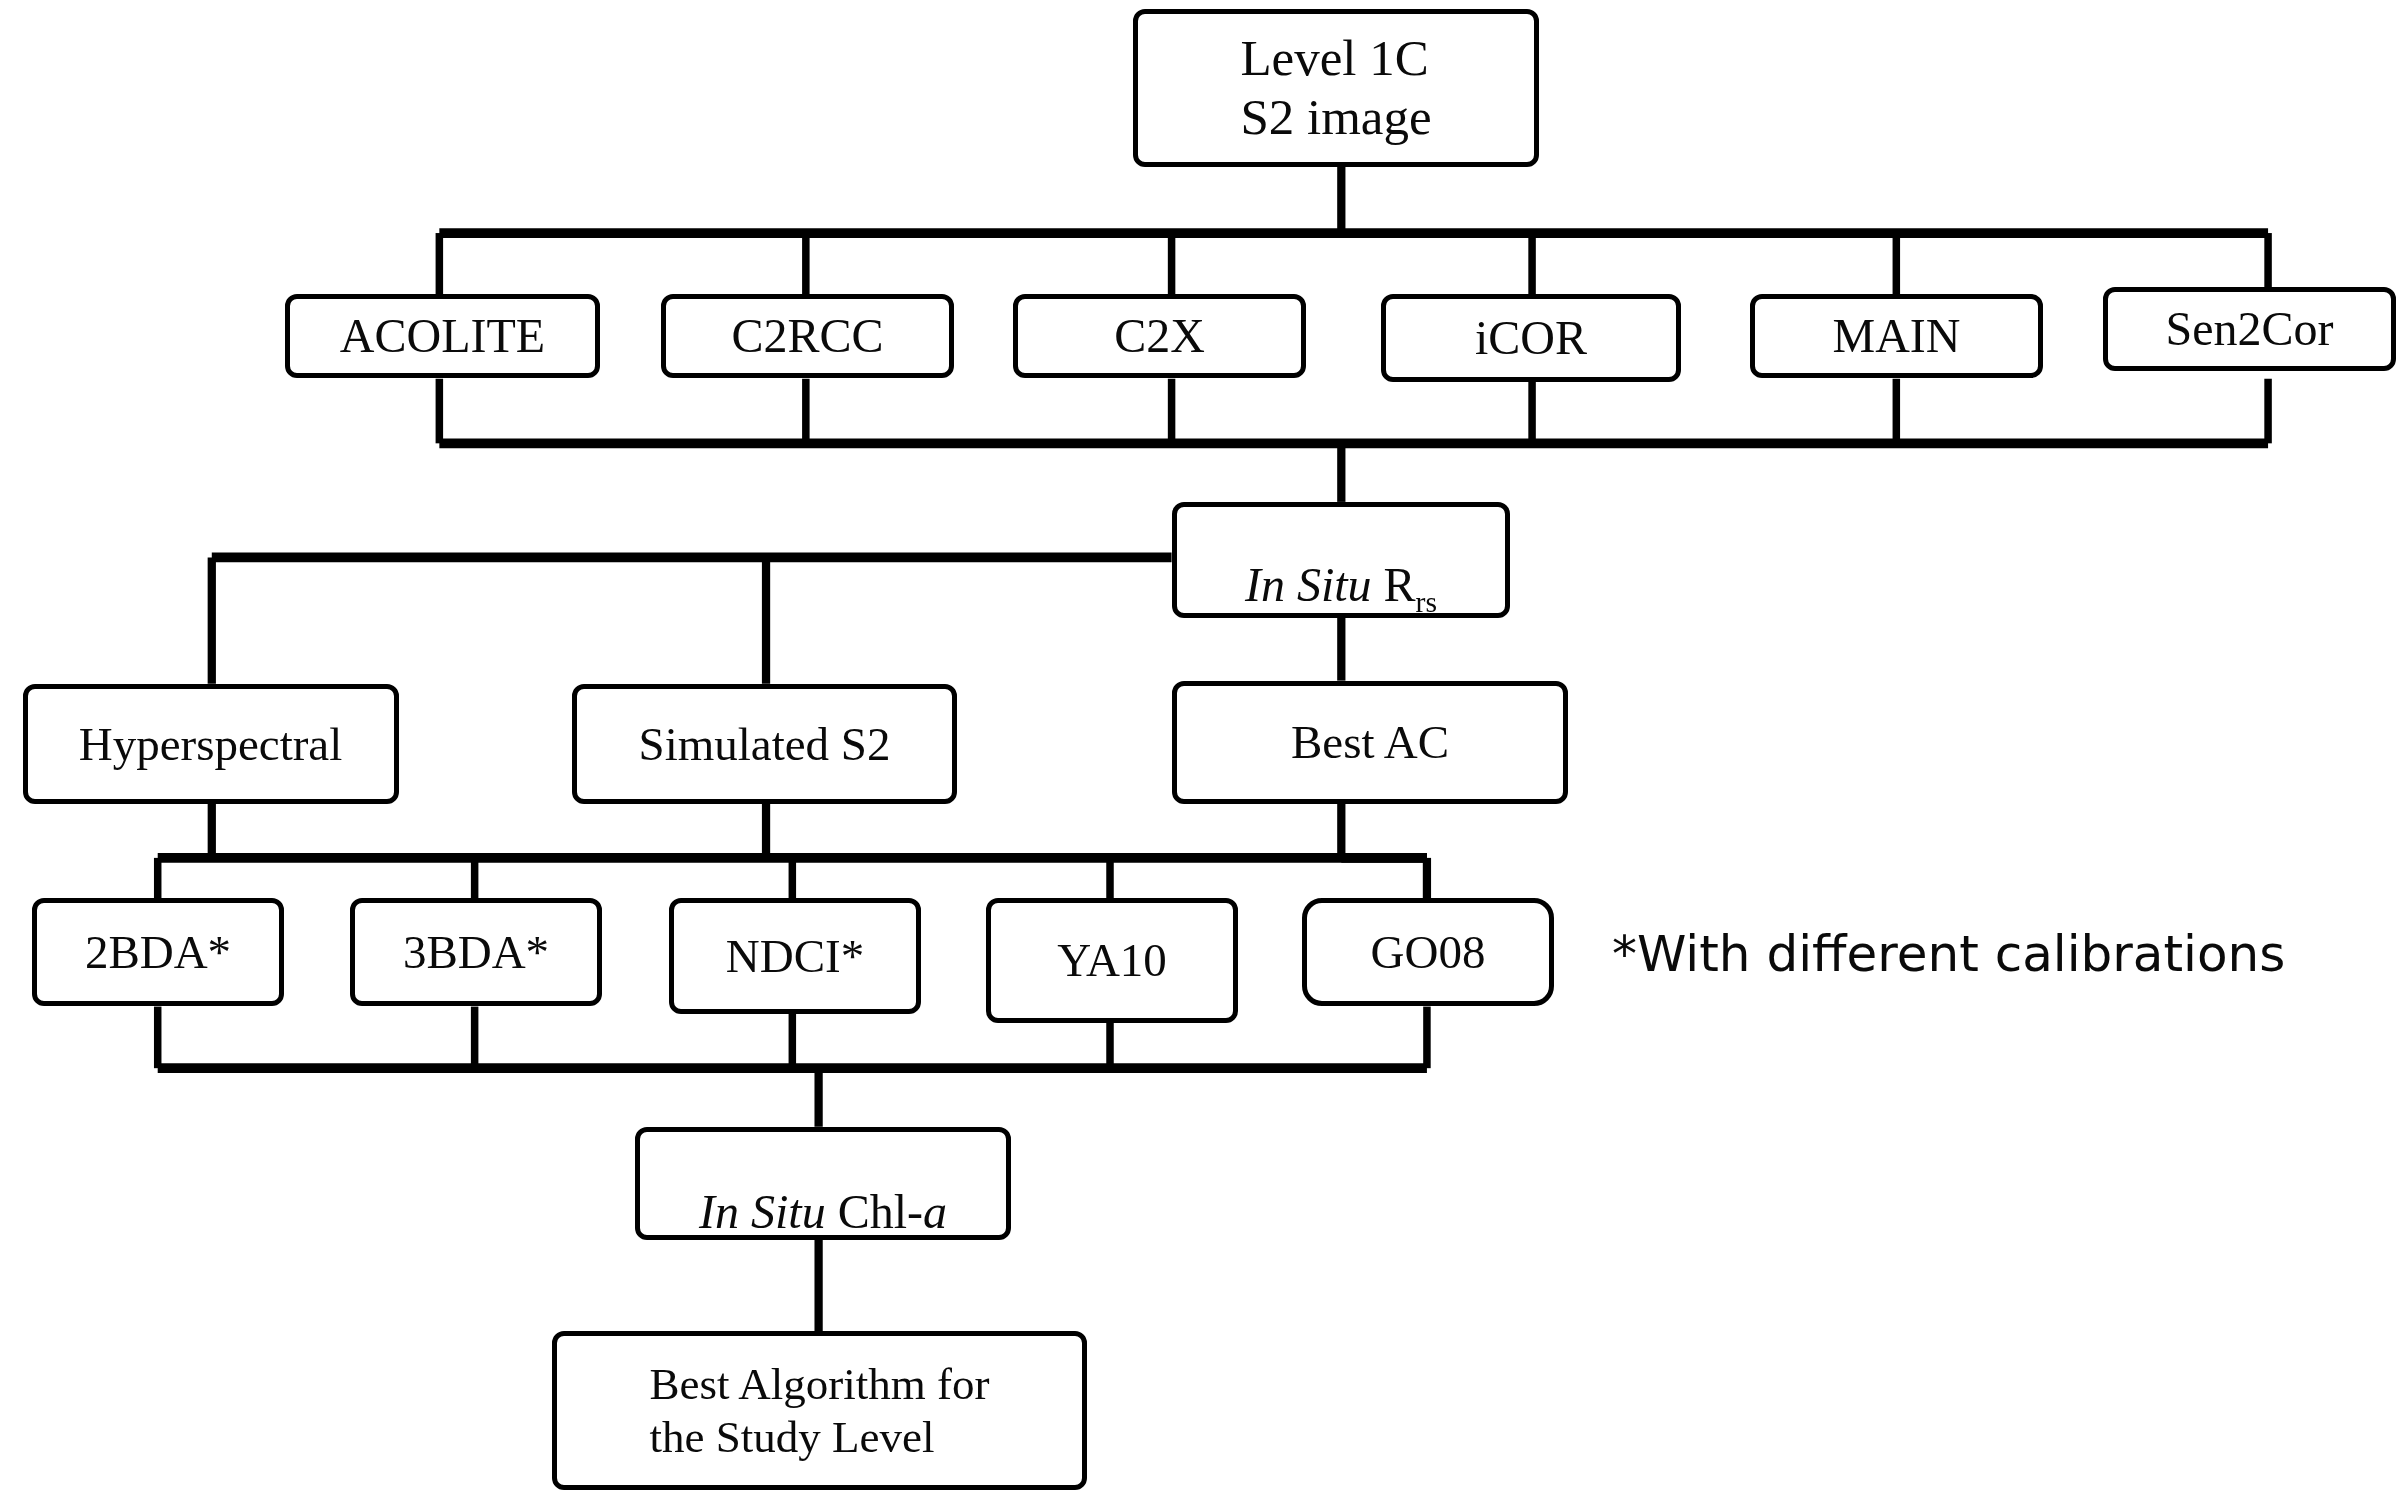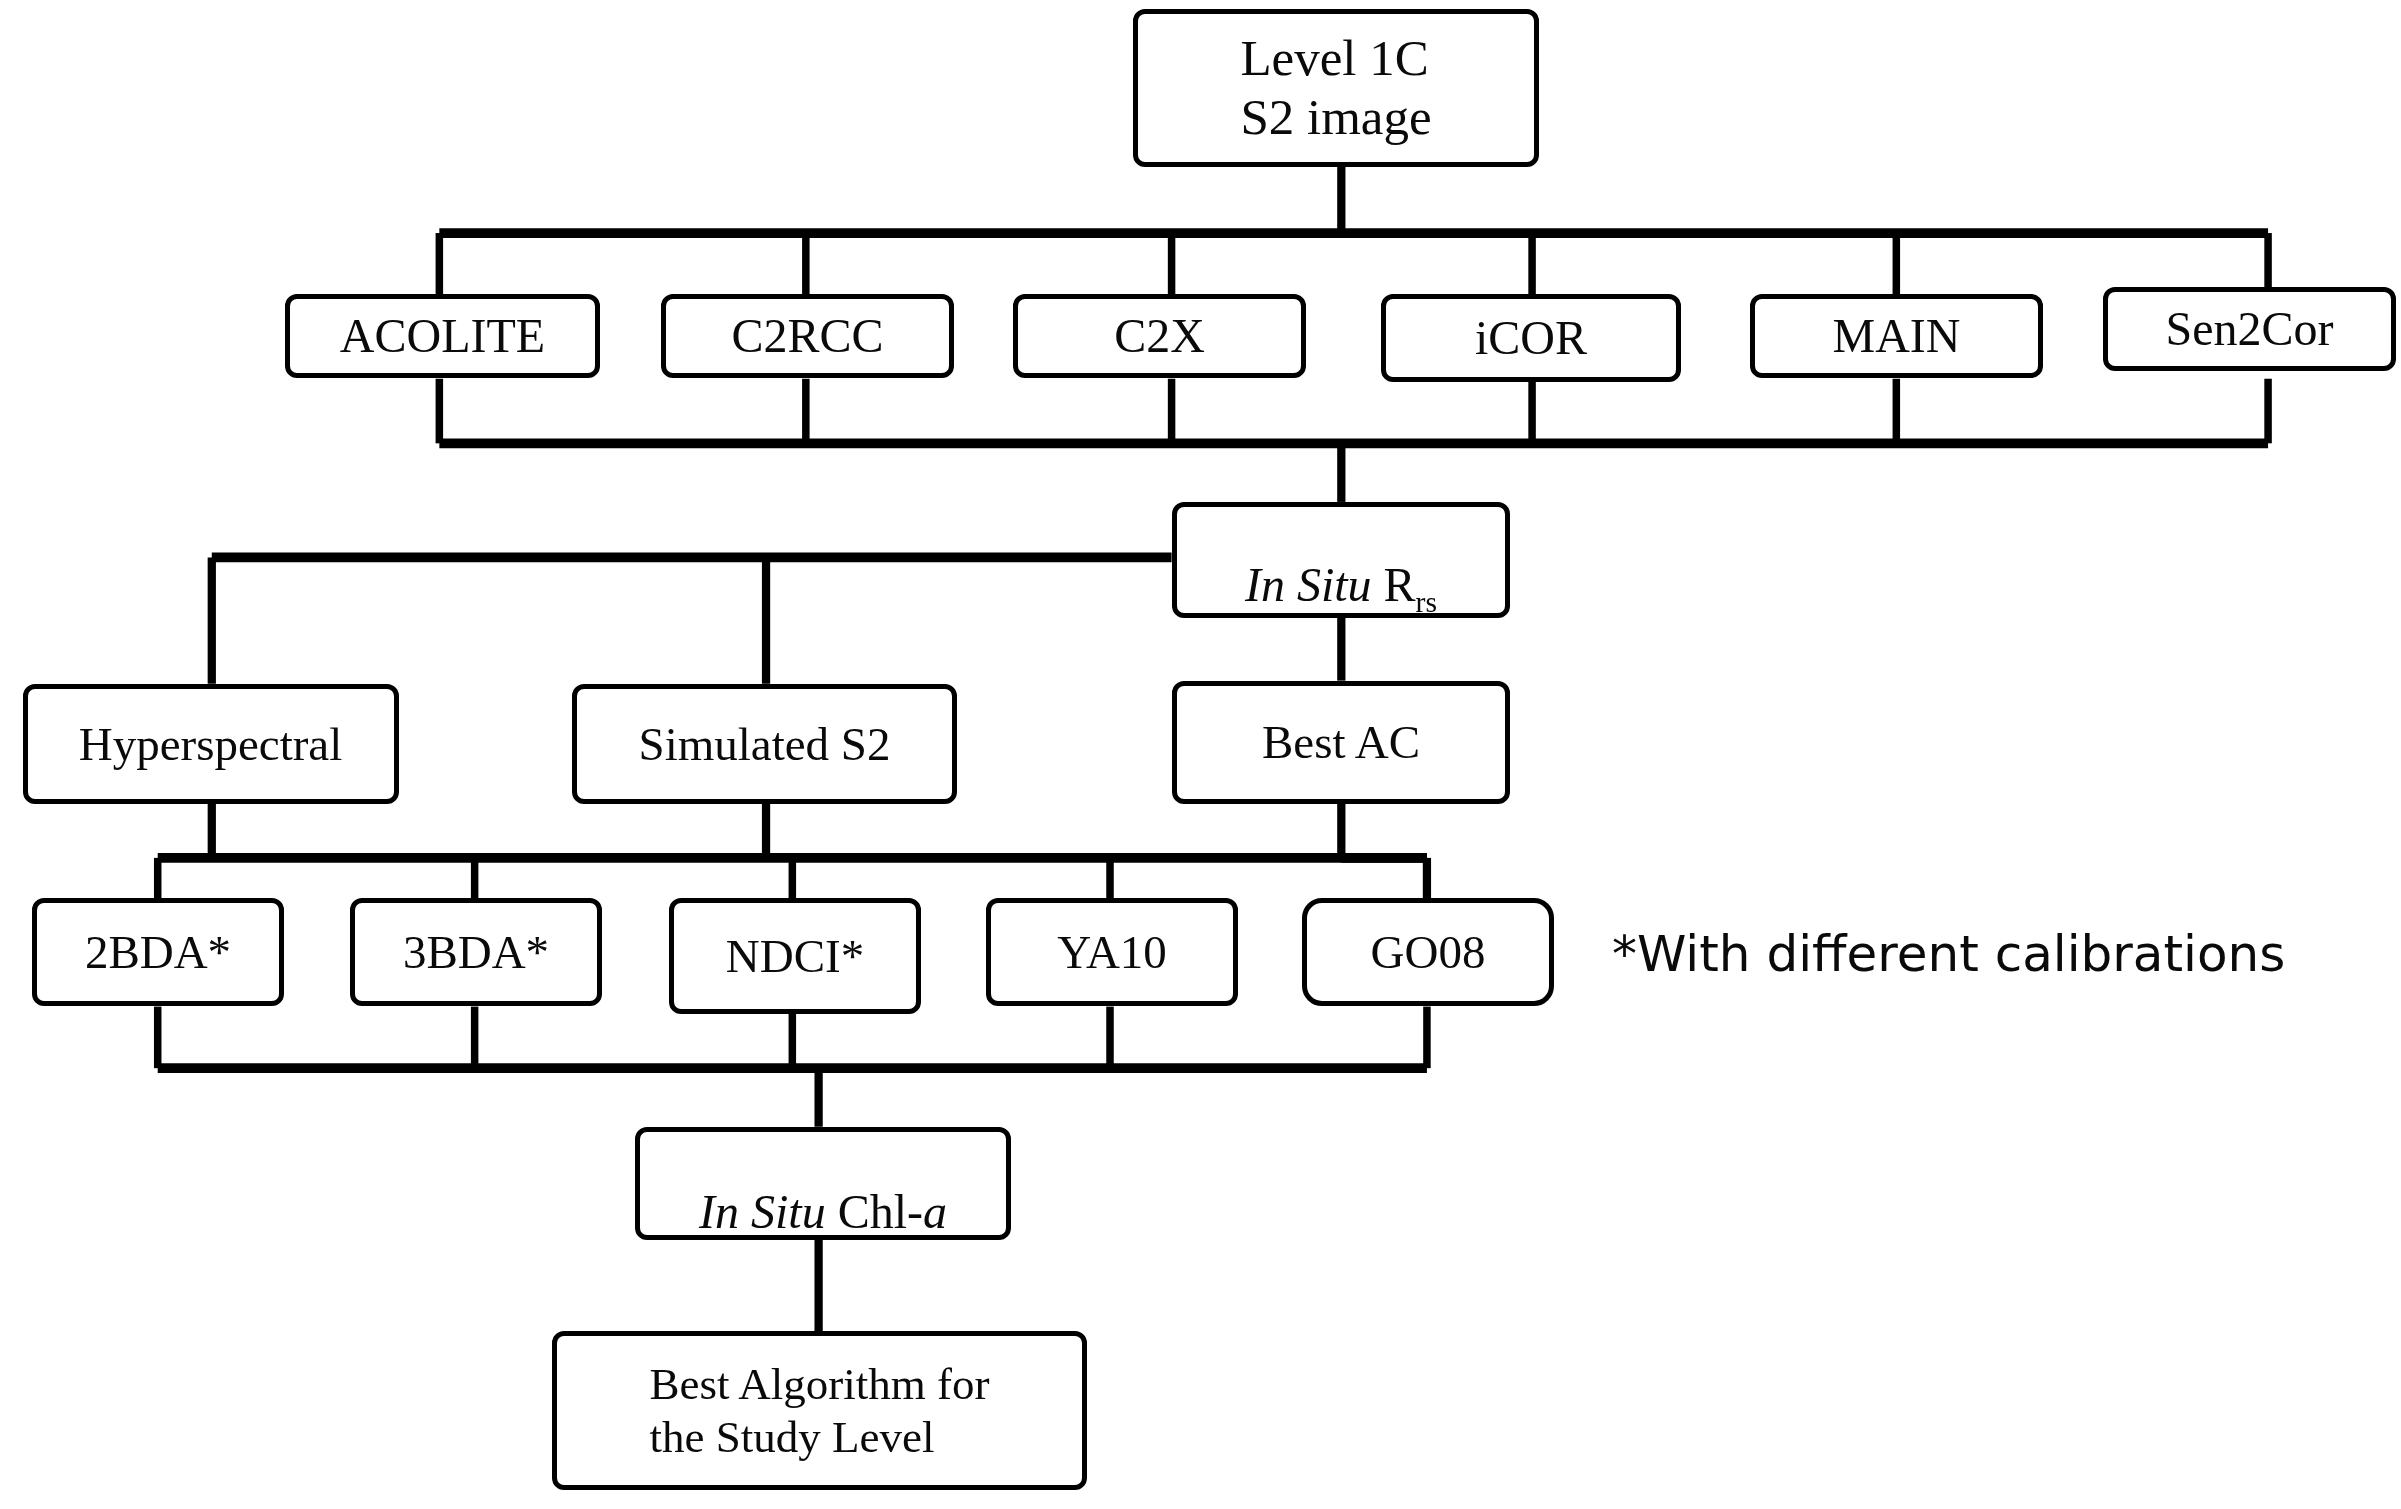--- a/index.html
+++ b/index.html
@@ -161,37 +161,37 @@
   <div class="node s-64" style="left:1172px; top:502px; width:338px; height:116px;">
     <span class="lbl">
       <span class="ital">In Situ</span> <span>R</span><span class="sub">rs</span>
     </span>
   </div>
 
   <div class="node s-62" style="left:572px; top:684px; width:385px; height:120px;">
     <span class="lbl">Simulated S2</span>
   </div>
 
-  <div class="node s-62" style="left:1172px; top:681px; width:338px; height:123px;">
+  <div class="node s-62" style="left:1172px; top:681px; width:396px; height:123px;">
     <span class="lbl">Best AC</span>
   </div>
 
   <div class="node s-62" style="left:32px; top:898px; width:252px; height:108px;">
     <span class="lbl">2BDA*</span>
   </div>
 
   <div class="node s-62" style="left:350px; top:898px; width:252px; height:108px;">
     <span class="lbl">3BDA*</span>
   </div>
 
   <div class="node s-62" style="left:669px; top:898px; width:252px; height:116px;">
     <span class="lbl">NDCI*</span>
   </div>
 
-  <div class="node s-62" style="left:986px; top:898px; width:252px; height:108px;">
+  <div class="node s-62" style="left:986px; top:898px; width:252px; height:125px;">
     <span class="lbl">YA10</span>
   </div>
 
   <div class="node s-62" style="left:1302px; top:898px; width:252px; height:108px;border-radius:20px;">
     <span class="lbl">GO08</span>
   </div>
 
   <div class="note" style="left:1612px; top:925px;">
     <span>*With different calibrations</span>
   </div>

